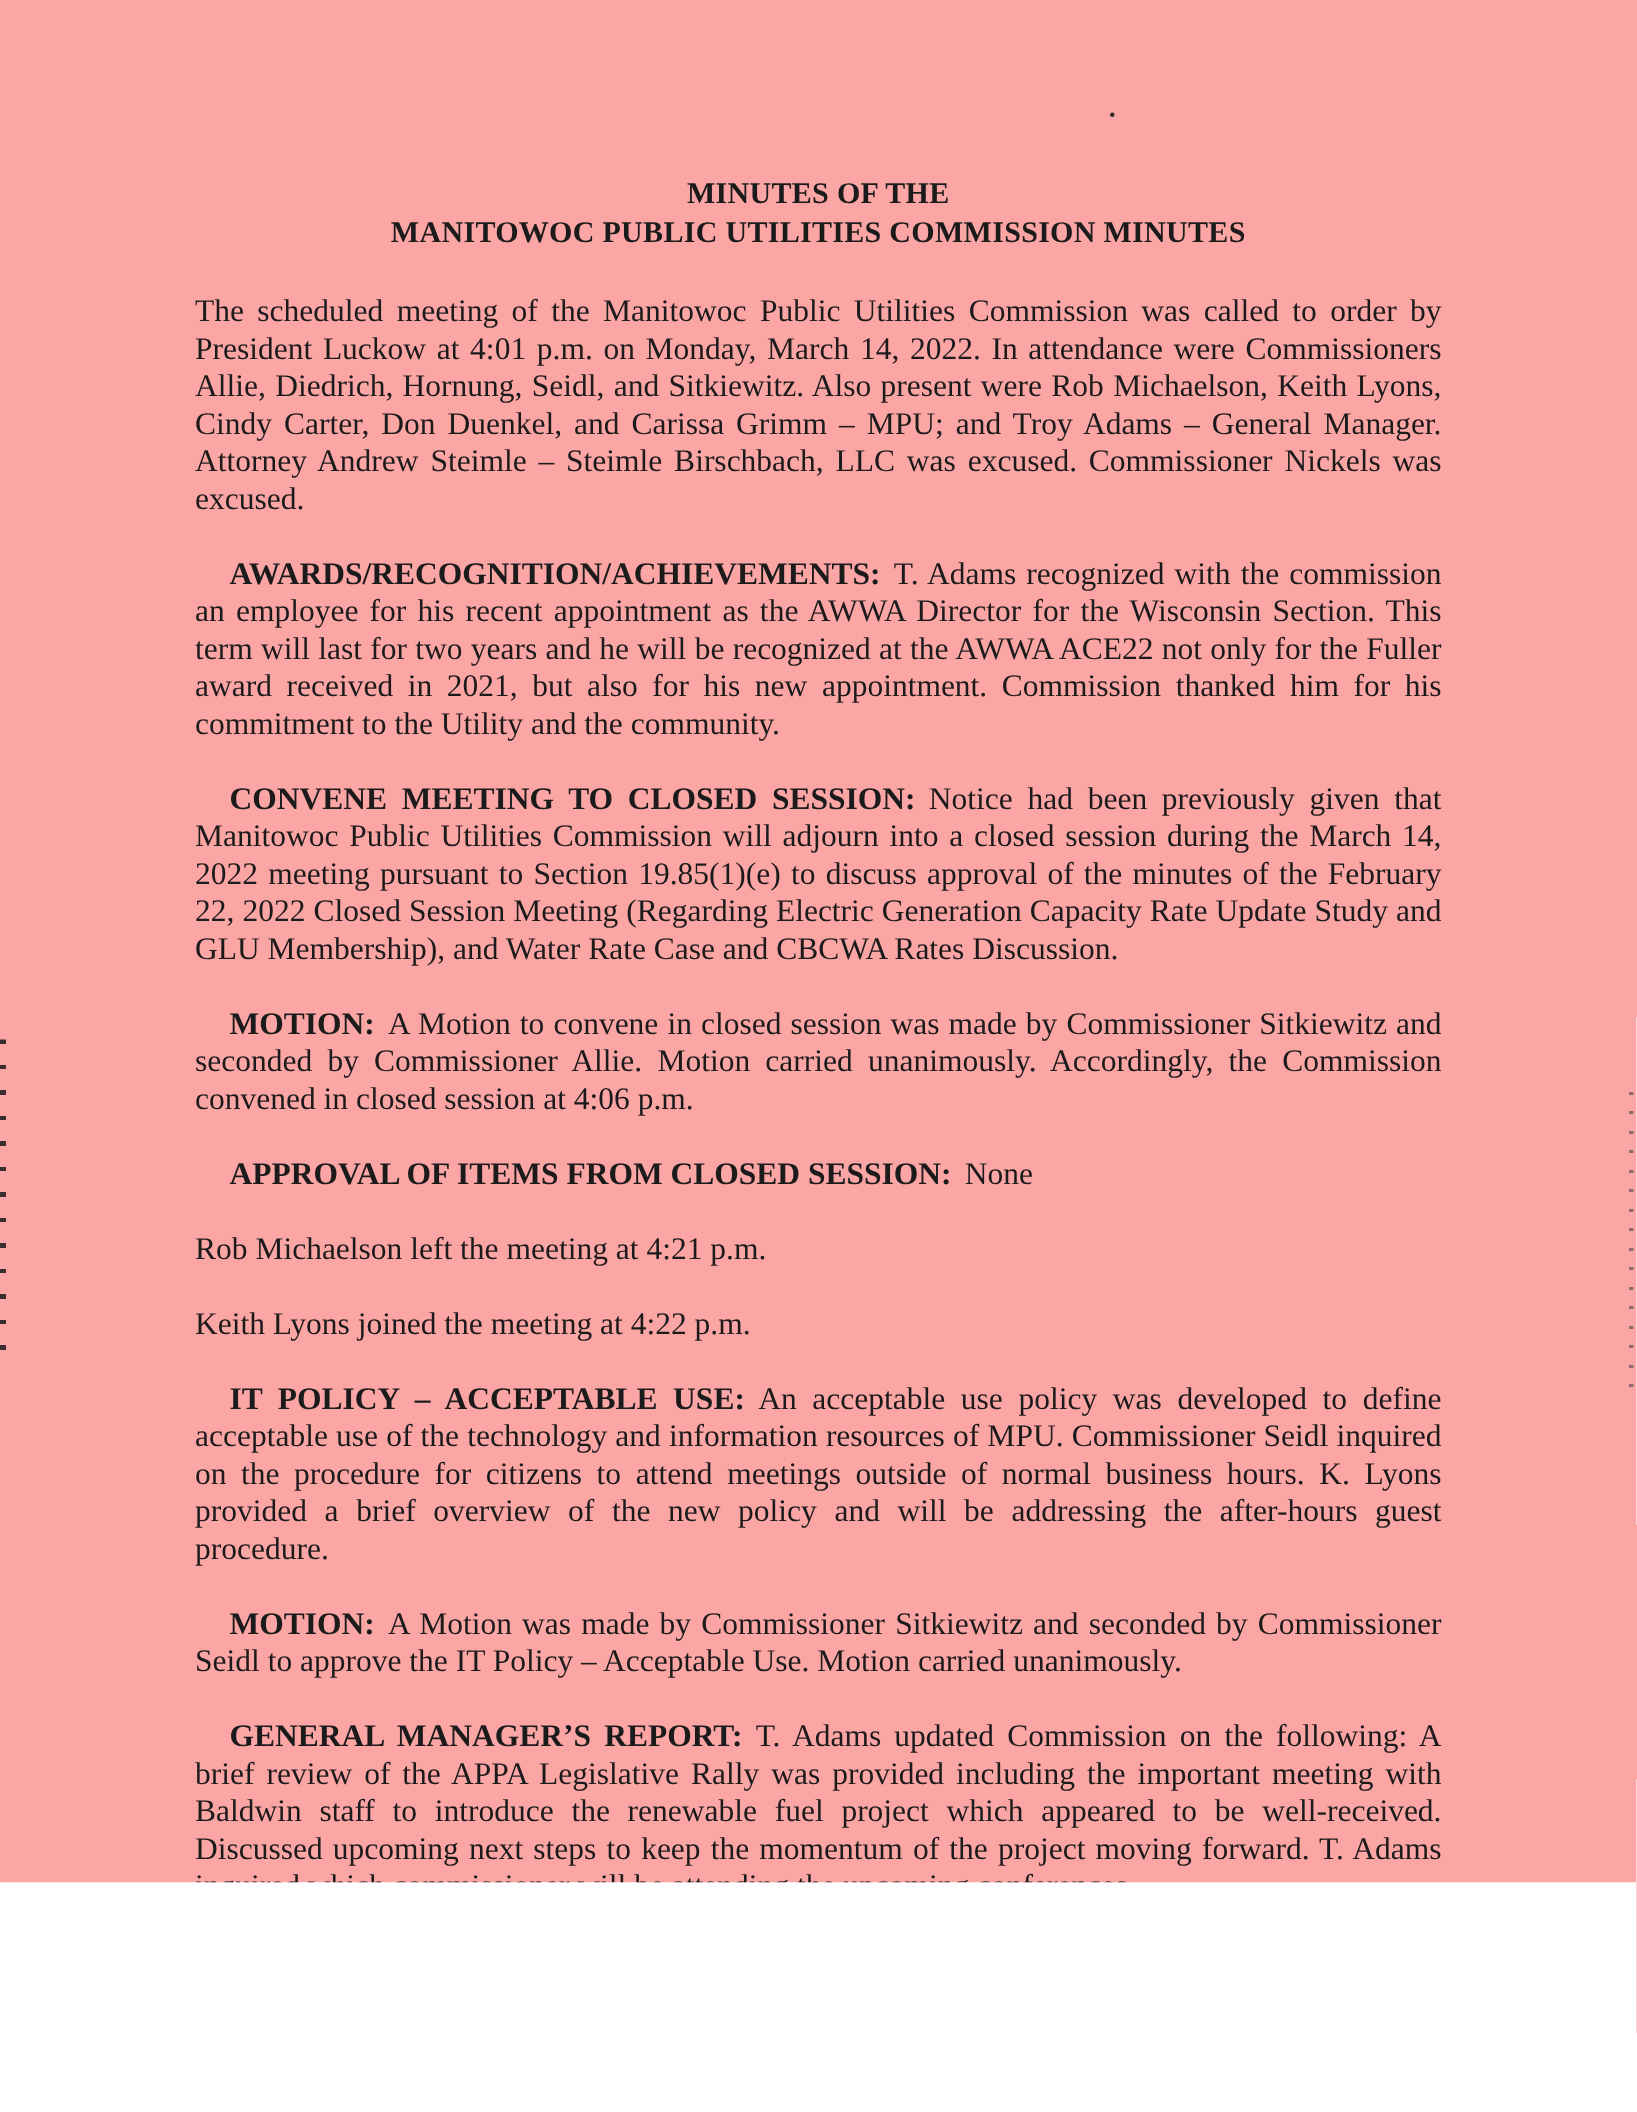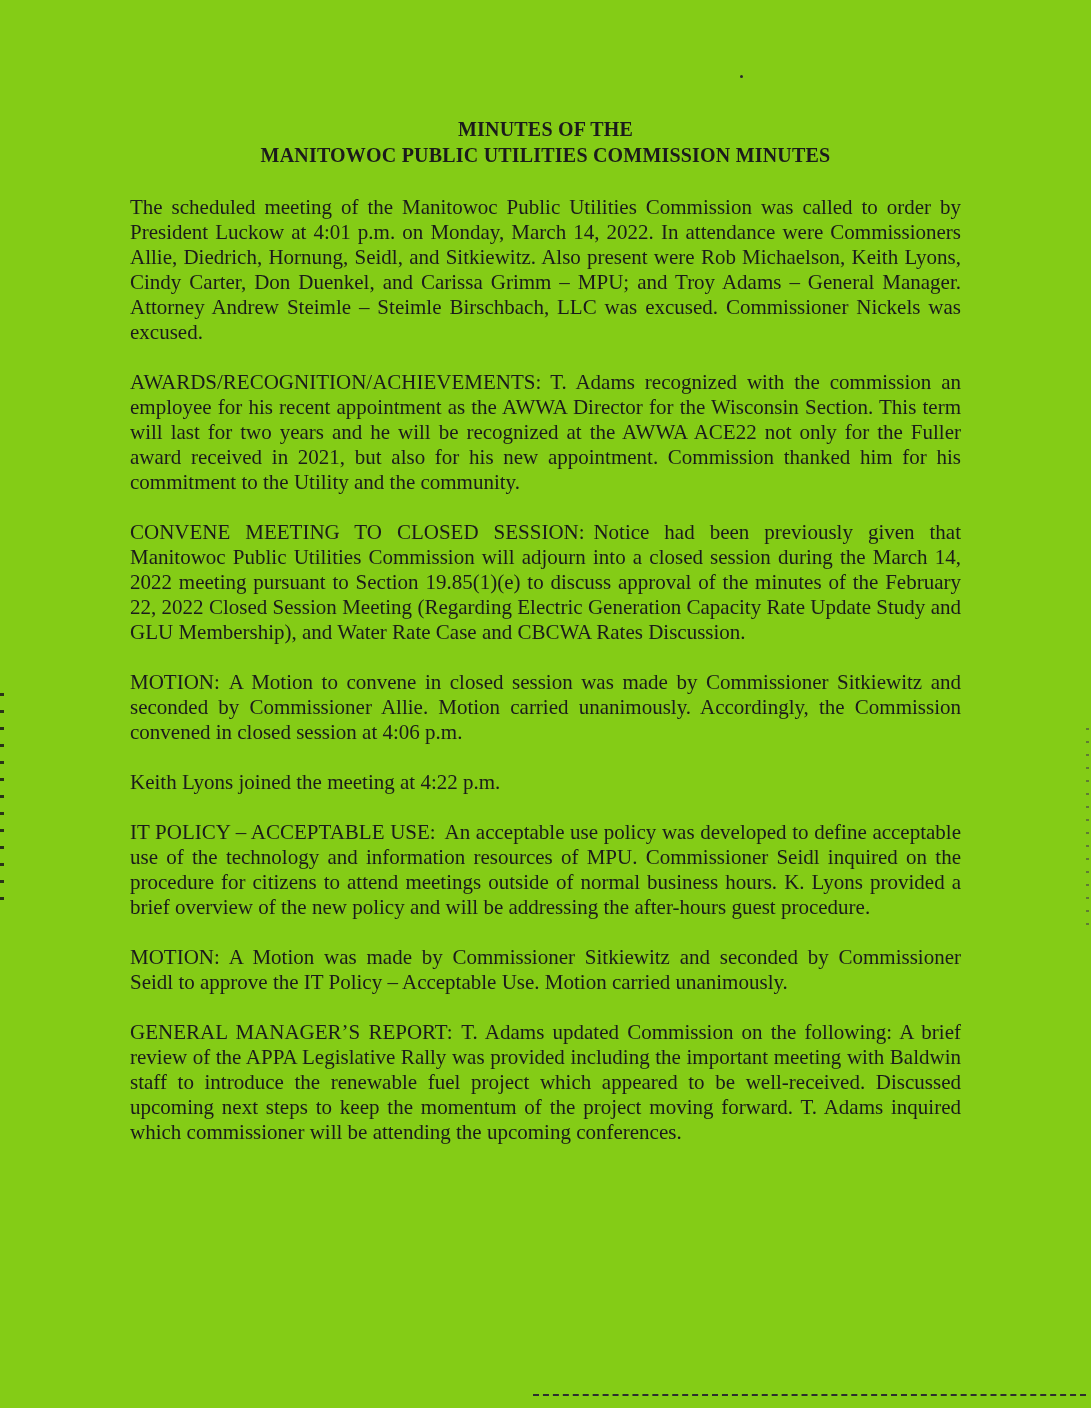--- a/index.html
+++ b/index.html
@@ -3,22 +3,22 @@
 <meta charset="utf-8">
 <style>
   html, body {
     margin: 0;
     padding: 0;
     background: #ffffff;
   }
   .page {
     position: relative;
     width: 1091px;
-    height: 1408px;
-    background: #84cc16;
+    height: 1255px;
+    background: #fca5a5;
     overflow: hidden;
     font-family: "Liberation Serif", serif;
     color: #1b1b1b;
   }
   .content {
     position: absolute;
     left: 130px;
     top: 116px;
     width: 831px;
   }
@@ -30,21 +30,22 @@
     margin: 0 0 27px 0;
     letter-spacing: 0.2px;
   }
   p.sec {
     margin: 0 0 25px 0;
     font-size: 21px;
     line-height: 25px;
     text-align: justify;
   }
   .sec-heading {
-    font-weight: normal;
+    font-weight: bold;
+    margin-left: 23px;
   }
   .sec-heading:not(:empty) {
     margin-right: 0.42em;
   }
   
   .scan-dot {
     position: absolute;
     left: 740px;
     top: 75px;
     width: 3px;
@@ -102,21 +103,23 @@
 
     <p class="sec"><span class="sec-body">The scheduled meeting of the Manitowoc Public Utilities Commission was called to order by President Luckow at 4:01 p.m. on Monday, March 14, 2022. In attendance were Commissioners Allie, Diedrich, Hornung, Seidl, and Sitkiewitz. Also present were Rob Michaelson, Keith Lyons, Cindy Carter, Don Duenkel, and Carissa Grimm – MPU; and Troy Adams – General Manager. Attorney Andrew Steimle – Steimle Birschbach, LLC was excused. Commissioner Nickels was excused.</span></p>
 
     <p class="sec"><b class="sec-heading">AWARDS/RECOGNITION/ACHIEVEMENTS:</b><span class="sec-body">T. Adams recognized with the commission an employee for his recent appointment as the AWWA Director for the Wisconsin Section. This term will last for two years and he will be recognized at the AWWA ACE22 not only for the Fuller award received in 2021, but also for his new appointment. Commission thanked him for his commitment to the Utility and the community.</span></p>
 
     <p class="sec"><b class="sec-heading">CONVENE MEETING TO CLOSED SESSION:</b><span class="sec-body">Notice had been previously given that Manitowoc Public Utilities Commission will adjourn into a closed session during the March 14, 2022 meeting pursuant to Section 19.85(1)(e) to discuss approval of the minutes of the February 22, 2022 Closed Session Meeting (Regarding Electric Generation Capacity Rate Update Study and GLU Membership), and Water Rate Case and CBCWA Rates Discussion.</span></p>
 
     <p class="sec"><b class="sec-heading">MOTION:</b><span class="sec-body">A Motion to convene in closed session was made by Commissioner Sitkiewitz and seconded by Commissioner Allie. Motion carried unanimously. Accordingly, the Commission convened in closed session at 4:06 p.m.</span></p>
 
 
+    <p class="sec"><b class="sec-heading">APPROVAL OF ITEMS FROM CLOSED SESSION:</b><span class="sec-body">None</span></p>
 
+    <p class="sec"><span class="sec-body">Rob Michaelson left the meeting at 4:21 p.m.</span></p>
 
     <p class="sec"><span class="sec-body">Keith Lyons joined the meeting at 4:22 p.m.</span></p>
 
     <p class="sec"><b class="sec-heading">IT POLICY – ACCEPTABLE USE:</b><span class="sec-body">An acceptable use policy was developed to define acceptable use of the technology and information resources of MPU. Commissioner Seidl inquired on the procedure for citizens to attend meetings outside of normal business hours. K. Lyons provided a brief overview of the new policy and will be addressing the after-hours guest procedure.</span></p>
 
     <p class="sec"><b class="sec-heading">MOTION:</b><span class="sec-body">A Motion was made by Commissioner Sitkiewitz and seconded by Commissioner Seidl to approve the IT Policy – Acceptable Use. Motion carried unanimously.</span></p>
 
     <p class="sec"><b class="sec-heading">GENERAL MANAGER’S REPORT:</b><span class="sec-body">T. Adams updated Commission on the following: A brief review of the APPA Legislative Rally was provided including the important meeting with Baldwin staff to introduce the renewable fuel project which appeared to be well-received. Discussed upcoming next steps to keep the momentum of the project moving forward. T. Adams inquired which commissioner will be attending the upcoming conferences.</span></p>
 
   </div>

